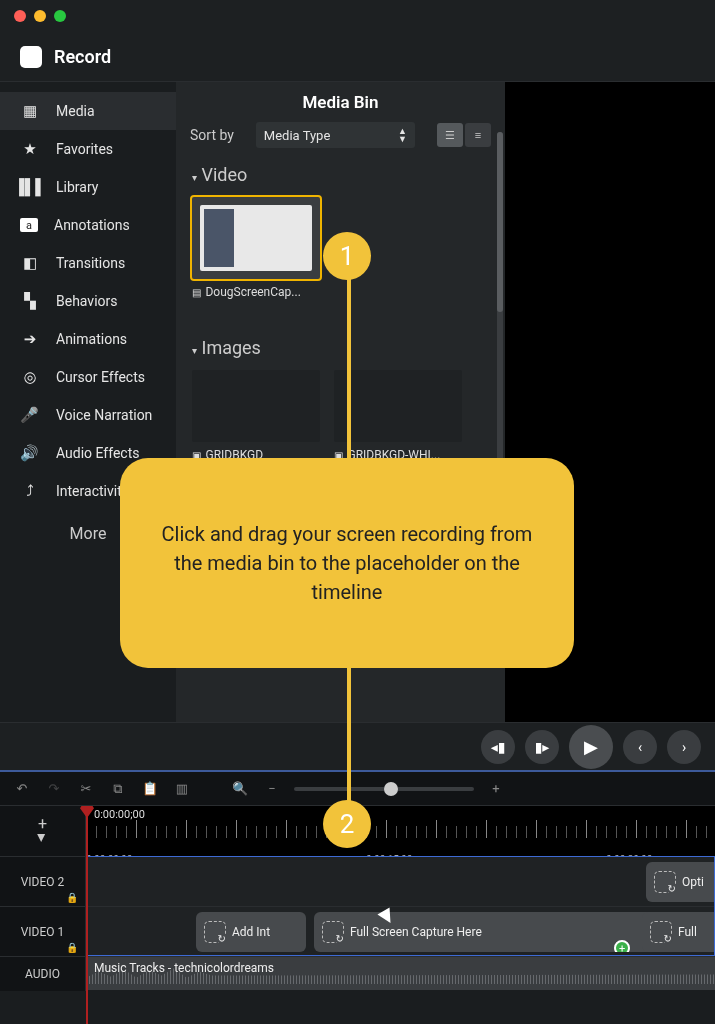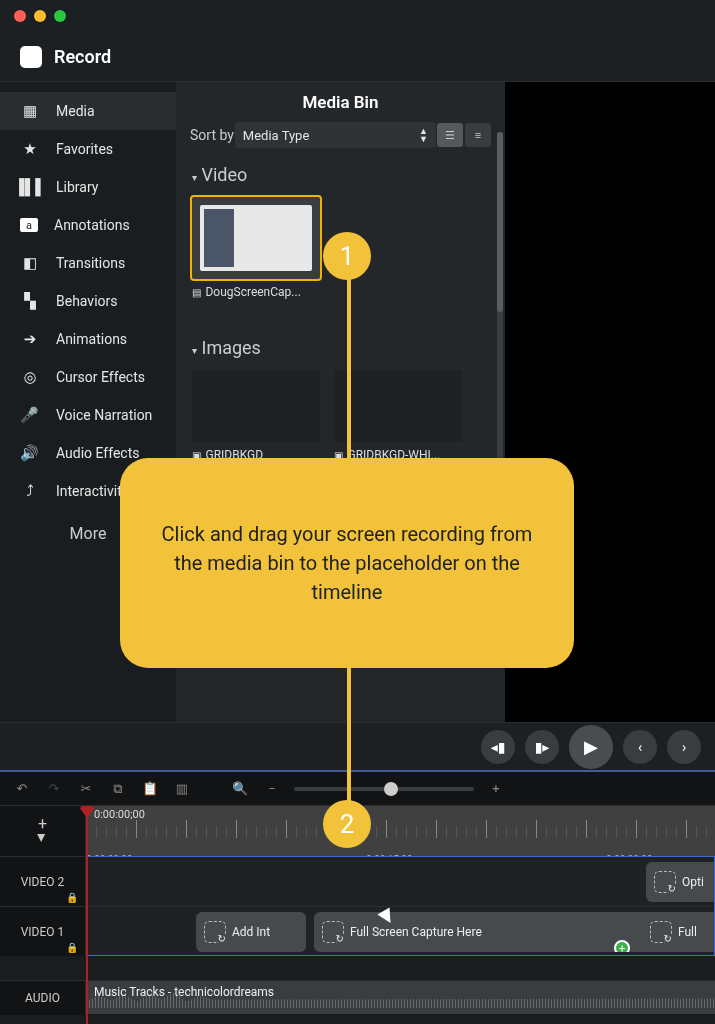--- a/index.html
+++ b/index.html
@@ -20,21 +20,21 @@
 .main{display:flex;height:640px;}
 .sidebar{width:176px;background:#1a1d1f;padding:10px 0;}
 .nav-item{display:flex;align-items:center;gap:16px;padding:11px 20px;font-size:14px;color:#e5e5e5;cursor:pointer;}
 .nav-item:first-child{background:#2a2d30;}
 .nav-icon{width:20px;height:16px;display:flex;align-items:center;justify-content:center;font-size:15px;}
 .more-row{padding:14px 20px;font-size:16px;text-align:center;color:#ccc;}
 
 
 .panel{flex:1;background:#242729;display:flex;flex-direction:column;position:relative;}
 .panel-title{text-align:center;font-size:17px;font-weight:600;color:#fff;padding:10px 0 6px;}
-.sort-row{display:flex;align-items:center;gap:1px;padding:4px 14px 10px;}
+.sort-row{display:flex;align-items:center;gap:22px;padding:4px 14px 10px;}
 .sort-lbl{font-size:14px;color:#ccc;}
 .sort-sel{flex:1;background:#2f3335;color:#e5e5e5;border:none;padding:5px 8px;font-size:13px;border-radius:3px;display:flex;justify-content:space-between;align-items:center;}
 .seg-btns{display:flex;gap:2px;}
 .seg-btn{width:26px;height:24px;background:#3a3d40;border-radius:3px;display:flex;align-items:center;justify-content:center;color:#ccc;font-size:11px;}
 .seg-btn.active{background:#55595c;}
 
 .section-hdr{padding:6px 16px;font-size:18px;color:#ccc;}
 .section-hdr::before{content:"▾ ";font-size:10px;margin-right:2px;}
 .thumbs{display:flex;gap:12px;padding:6px 16px 10px;flex-wrap:wrap;}
 .thumb{width:130px;}
@@ -61,21 +61,21 @@
 .tl-toolbar{height:34px;background:#111315;display:flex;align-items:center;padding:0 12px;gap:12px;border-bottom:1px solid #2a2d30;font-size:13px;color:#888;}
 .tl-tool{width:20px;height:20px;display:flex;align-items:center;justify-content:center;cursor:pointer;}
 .zoom-slider{width:180px;height:4px;background:#3a3d40;border-radius:2px;position:relative;}
 .zoom-slider .knob{position:absolute;left:50%;top:-5px;width:14px;height:14px;border-radius:50%;background:#ccc;}
 
 
 .timeline{background:#1a1d1f;height:218px;position:relative;overflow:hidden;}
 .tl-head{display:flex;height:50px;}
 .tl-left{width:86px;background:#111315;display:flex;flex-direction:column;align-items:center;justify-content:center;font-size:13px;color:#aaa;gap:2px;border-right:1px solid #2a2d30;}
 .tl-left .pm{font-size:16px;line-height:12px;color:#ccc;}
-.tl-ruler{flex:1;position:relative;background:#404040;}
+.tl-ruler{flex:1;position:relative;background:#000000;}
 .playhead-time{position:absolute;top:2px;left:8px;font-size:11px;color:#ddd;}
 .ruler-labels{position:absolute;bottom:2px;left:0;right:0;display:flex;font-size:10px;color:#aaa;}
 .ruler-labels span{position:absolute;}
 .ticks{position:absolute;left:0;right:0;top:20px;height:12px;background:repeating-linear-gradient(90deg,#555 0,#555 1px,transparent 1px,transparent 10px);}
 .ticks-big{position:absolute;left:0;right:0;top:14px;height:18px;background:repeating-linear-gradient(90deg,#888 0,#888 1px,transparent 1px,transparent 50px);}
 .playhead{position:absolute;left:86px;top:0;bottom:0;width:2px;background:#b02020;z-index:5;}
 .playhead::before{content:"";position:absolute;top:-2px;left:-6px;width:14px;height:14px;background:#b02020;clip-path:polygon(20% 0,80% 0,100% 30%,50% 100%,0 30%);}
 .blue-sel{position:absolute;left:86px;right:0;top:50px;height:100px;border:1px solid #3d6ad4;pointer-events:none;z-index:4;}
 
 .track{display:flex;height:50px;border-top:1px solid #2a2d30;}
@@ -85,21 +85,21 @@
 .clip{position:absolute;top:5px;height:40px;background:#474a4d;border-radius:6px;display:flex;align-items:center;padding:0 8px;gap:6px;font-size:12px;color:#eee;white-space:nowrap;overflow:hidden;}
 .clip-ic{width:22px;height:22px;border:1.5px dashed #bbb;border-radius:5px;position:relative;flex-shrink:0;}
 .clip-ic::after{content:"↻";position:absolute;right:-2px;bottom:-2px;font-size:10px;background:#474a4d;border-radius:50%;padding:0 1px;}
 .plus-badge{position:absolute;left:300px;bottom:-4px;width:16px;height:16px;border-radius:50%;background:#3bb14a;border:2px solid #fff;display:flex;align-items:center;justify-content:center;font-size:11px;color:#fff;z-index:6;}
 
 .audio-track{position:absolute;inset:0;background:linear-gradient(#3a3d40,#3a3d40);overflow:hidden;}
 .audio-wave{position:absolute;left:0;right:0;top:6px;bottom:6px;background:repeating-linear-gradient(90deg,#6b6e72 0 1px,transparent 1px 3px);opacity:.9;clip-path:polygon(0 70%,2% 40%,4% 65%,6% 30%,8% 70%,10% 35%,12% 60%,14% 25%,16% 70%,18% 40%,20% 60%,100% 55%,100% 100%,0 100%);}
 .audio-name{position:absolute;left:8px;top:4px;font-size:12px;color:#eee;z-index:2;}
 
 .track.audio .track-label{height:34px;}
-.track.audio{height:34px;margin-top:24px;}
+.track.audio{height:34px;}
 
 
 .callout{position:absolute;left:120px;top:458px;width:454px;height:210px;background:#f2c33a;border-radius:28px;display:flex;align-items:center;justify-content:center;padding:30px 40px;z-index:20;}
 .callout-text{font-size:20px;color:#222;text-align:center;line-height:1.45;}
 .callout-line{position:absolute;left:50%;width:4px;background:#f2c33a;z-index:19;}
 .cl1{top:260px;height:200px;left:347px;}
 .cl2{top:666px;height:140px;left:347px;}
 .num-badge{position:absolute;width:48px;height:48px;border-radius:50%;background:#f2c33a;display:flex;align-items:center;justify-content:center;font-size:26px;color:#fff;font-weight:400;z-index:21;}
 .nb1{left:323px;top:232px;}
 .nb2{left:323px;top:800px;}

